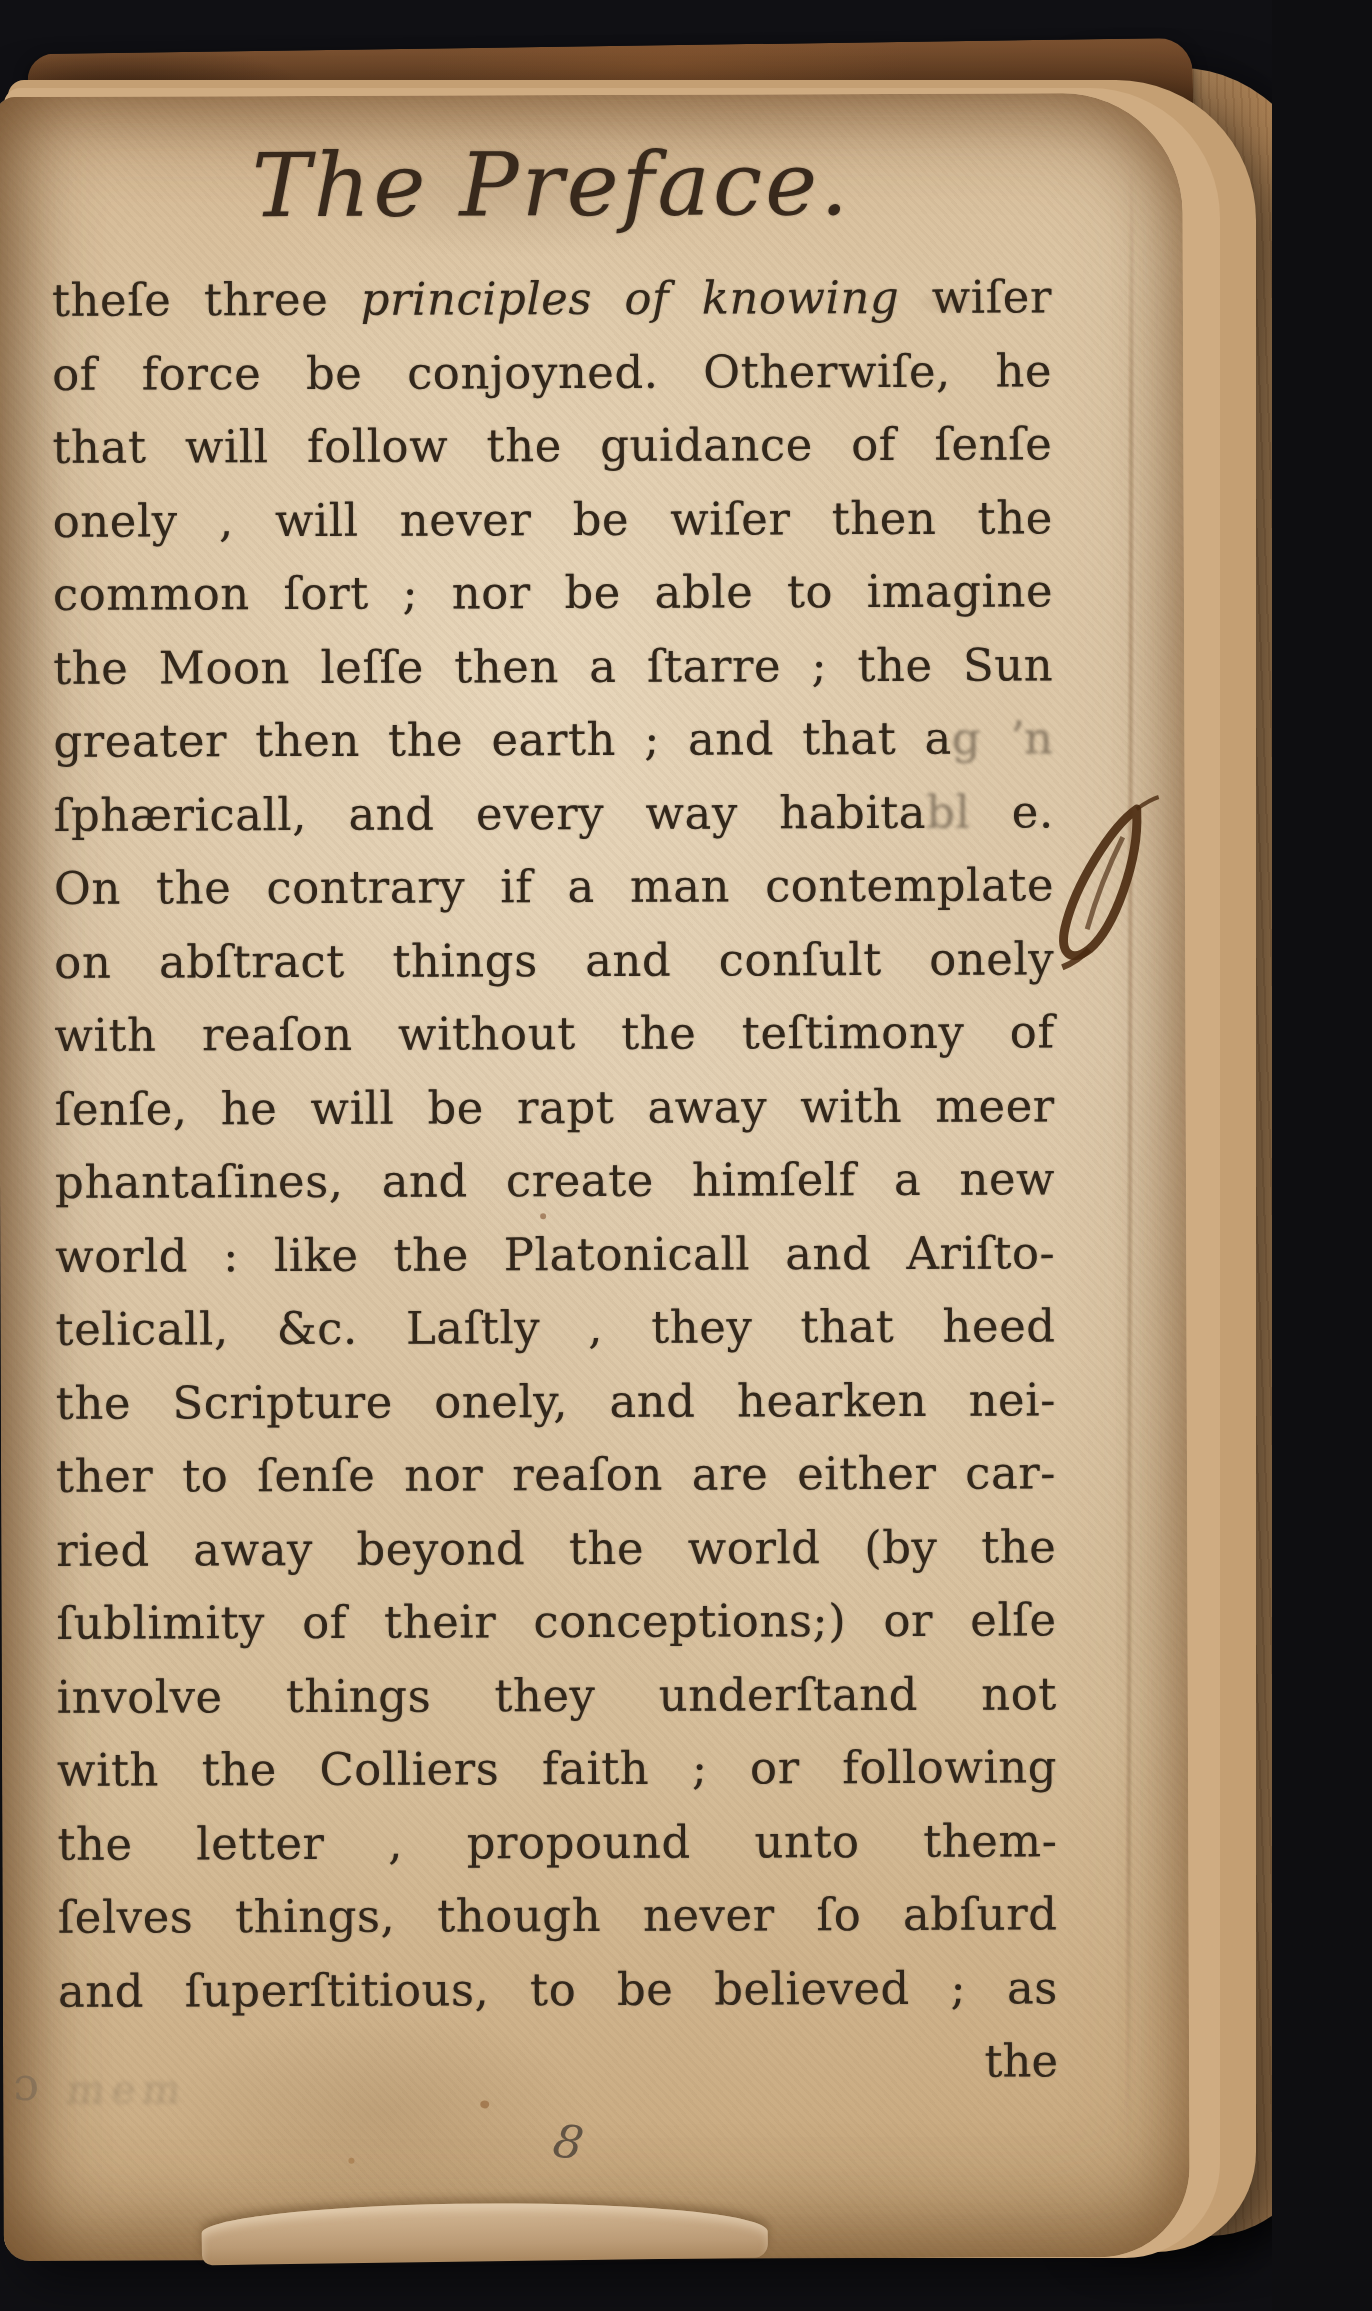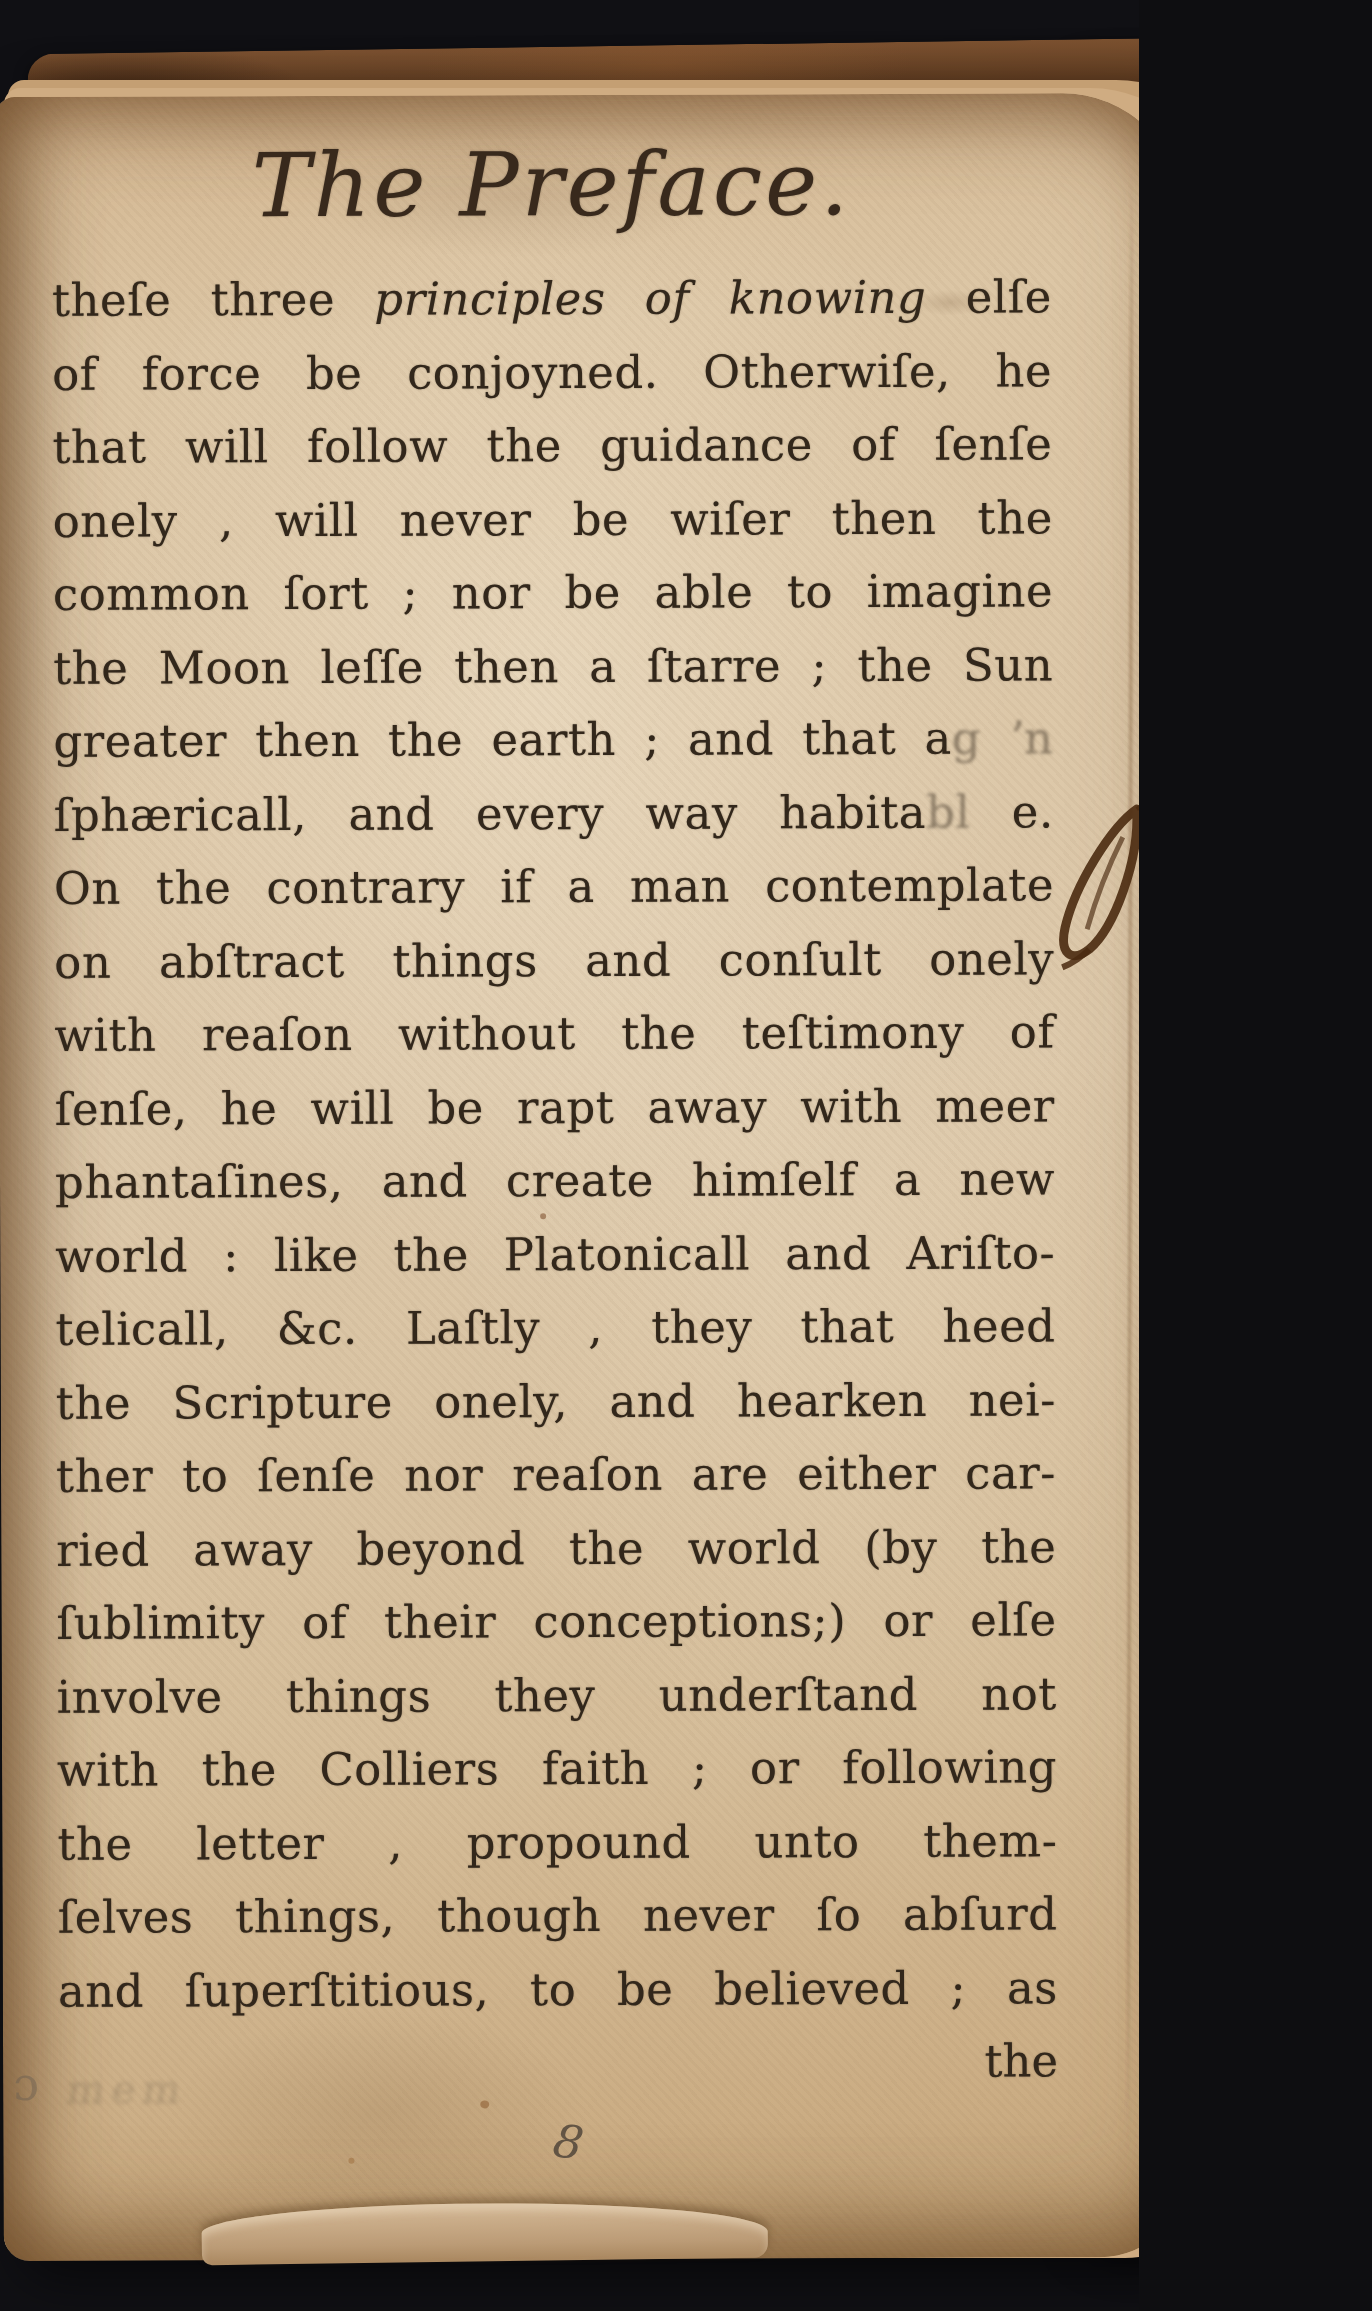--- a/index.html
+++ b/index.html
@@ -1,18 +1,18 @@
 <!DOCTYPE html>
 <html><head>
 <meta charset="utf-8">
 <title>Scanned book page — The Preface</title>
 <style>
   html,body{margin:0;padding:0;background:#0e0e11;}
   #stage{
-    position:relative;width:1139px;height:2311px;overflow:hidden;
+    position:relative;width:1272px;height:2311px;overflow:hidden;
     background:radial-gradient(1200px 950px at 62% 42%, #1c1c21, #101014 75%), #101014;
     font-family:"DejaVu Serif","Liberation Serif",serif;
   }
   
   .fore-edge{
     position:absolute;left:1075px;top:68px;width:255px;height:2168px;
     border-radius:0 150px 120px 36px / 0 170px 140px 36px;
     background:
       repeating-linear-gradient(88deg, rgba(110,72,38,.20) 0 2px, rgba(0,0,0,0) 2px 8px),
       radial-gradient(60% 18% at 50% 4%, rgba(90,55,25,.40), rgba(0,0,0,0) 70%),
@@ -113,21 +113,21 @@
     <div class="bigstain spot"></div>
     <div class="spot s1"></div>
     <div class="spot s2"></div>
     <div class="spot s3"></div>
     <div class="spot s4"></div>
     <div class="crease"></div>
 
     <div class="title">The Preface.</div>
 
     <div class="bodytext">
-        <div class="line"><span>theſe three </span><span class="italic">principles of knowing</span><span> elſe</span></div>
+        <div class="line"><span>theſe three </span><span class="italic">principles of knowing</span><span> wiſer</span></div>
         <div class="line"><span>of force be conjoyned. Otherwiſe, he</span></div>
         <div class="line"><span>that will follow the guidance of ſenſe</span></div>
         <div class="line"><span>onely , will never be wiſer then the</span></div>
         <div class="line"><span>common ſort ; nor be able to imagine</span></div>
         <div class="line"><span>the Moon leſſe then a ſtarre ; the Sun</span></div>
         <div class="line"><span>greater then the earth ; and that a</span><span class="faded">g ʼn</span></div>
         <div class="line"><span>ſphæricall, and every way habita</span><span class="faded">bl</span><span> e.</span></div>
         <div class="line"><span>On the contrary if a man contemplate</span></div>
         <div class="line"><span>on abſtract things and conſult onely</span></div>
         <div class="line"><span>with reaſon without the teſtimony of</span></div>

